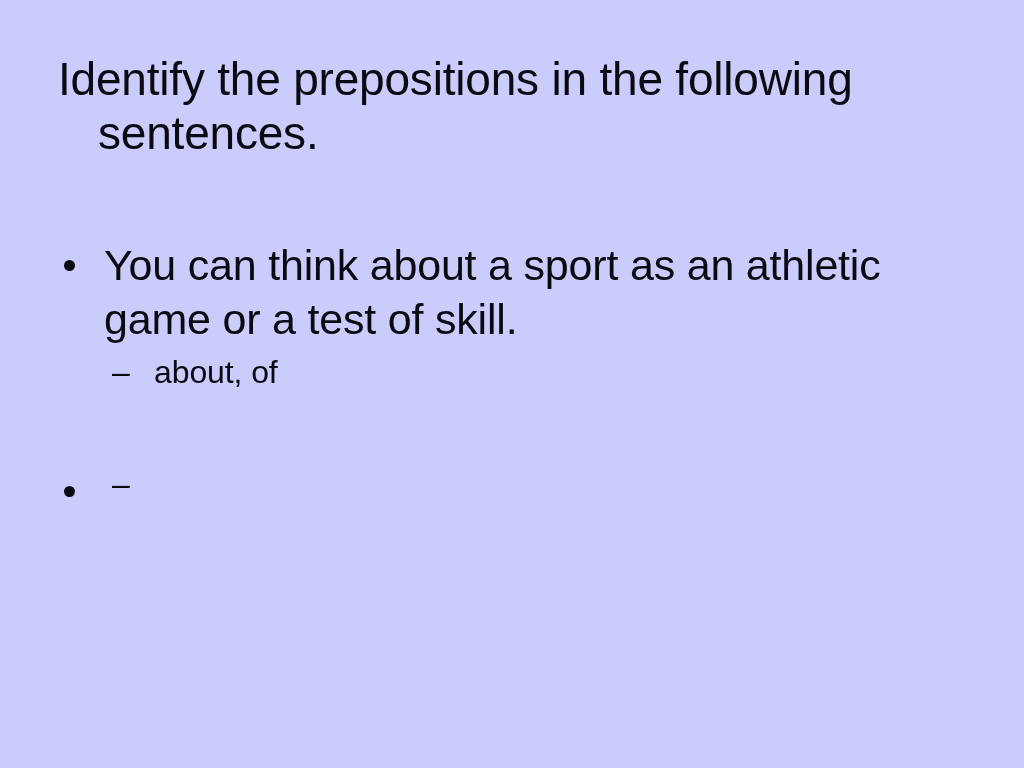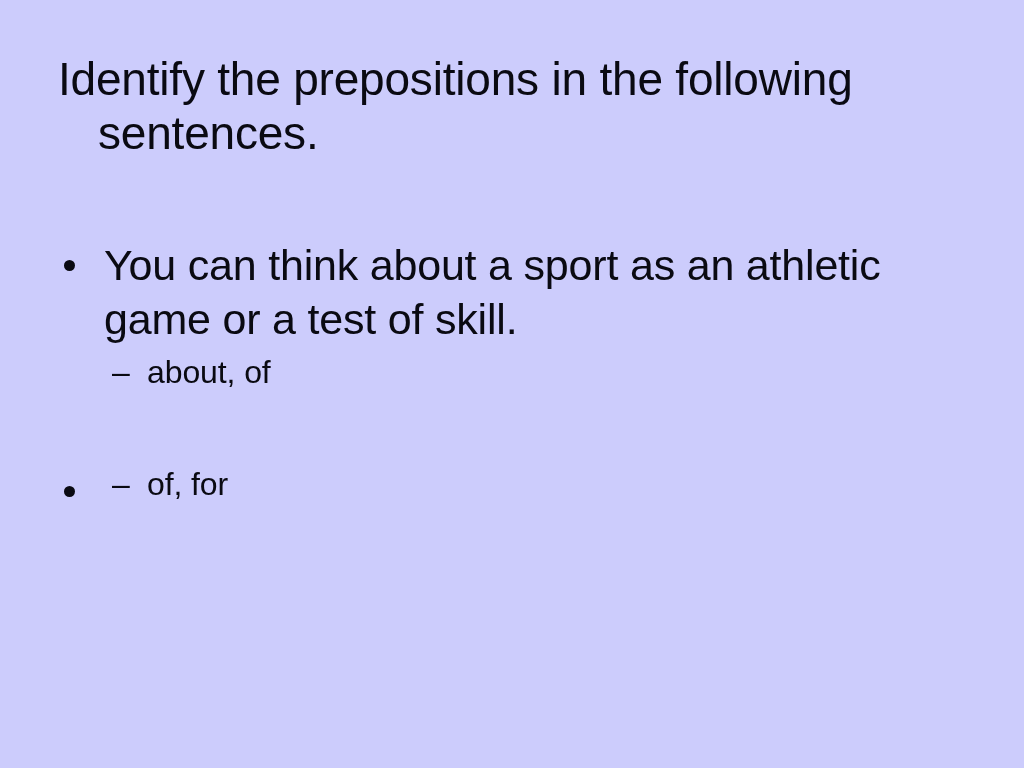--- a/index.html
+++ b/index.html
@@ -86,20 +86,21 @@
   }
   .level2 .dash {
     position: absolute;
     left: 112px;
     top: 0;
     font-size: 32px;
     line-height: 40px;
   }
   .level2-text {
     display: block;
+    margin-left: 7px;
   }
 </style>
 </head>
 <body>
 
 <div class="slide">
 
   <h1 class="slide-title">Identify the prepositions in the following sentences.</h1>
 
   <div class="body-block">
@@ -114,18 +115,17 @@
         <span class="level2-text">about, of</span>
       </div>
     </div>
 
     <div class="bullet-group group-2">
       <div class="level1">
         <span class="dot"></span>
       </div>
       <div class="level2">
         <span class="dash">–</span>
-        <span class="level2-text">of, for</span>
       </div>
     </div>
 
   </div>
 </div>
 
 </body></html>

